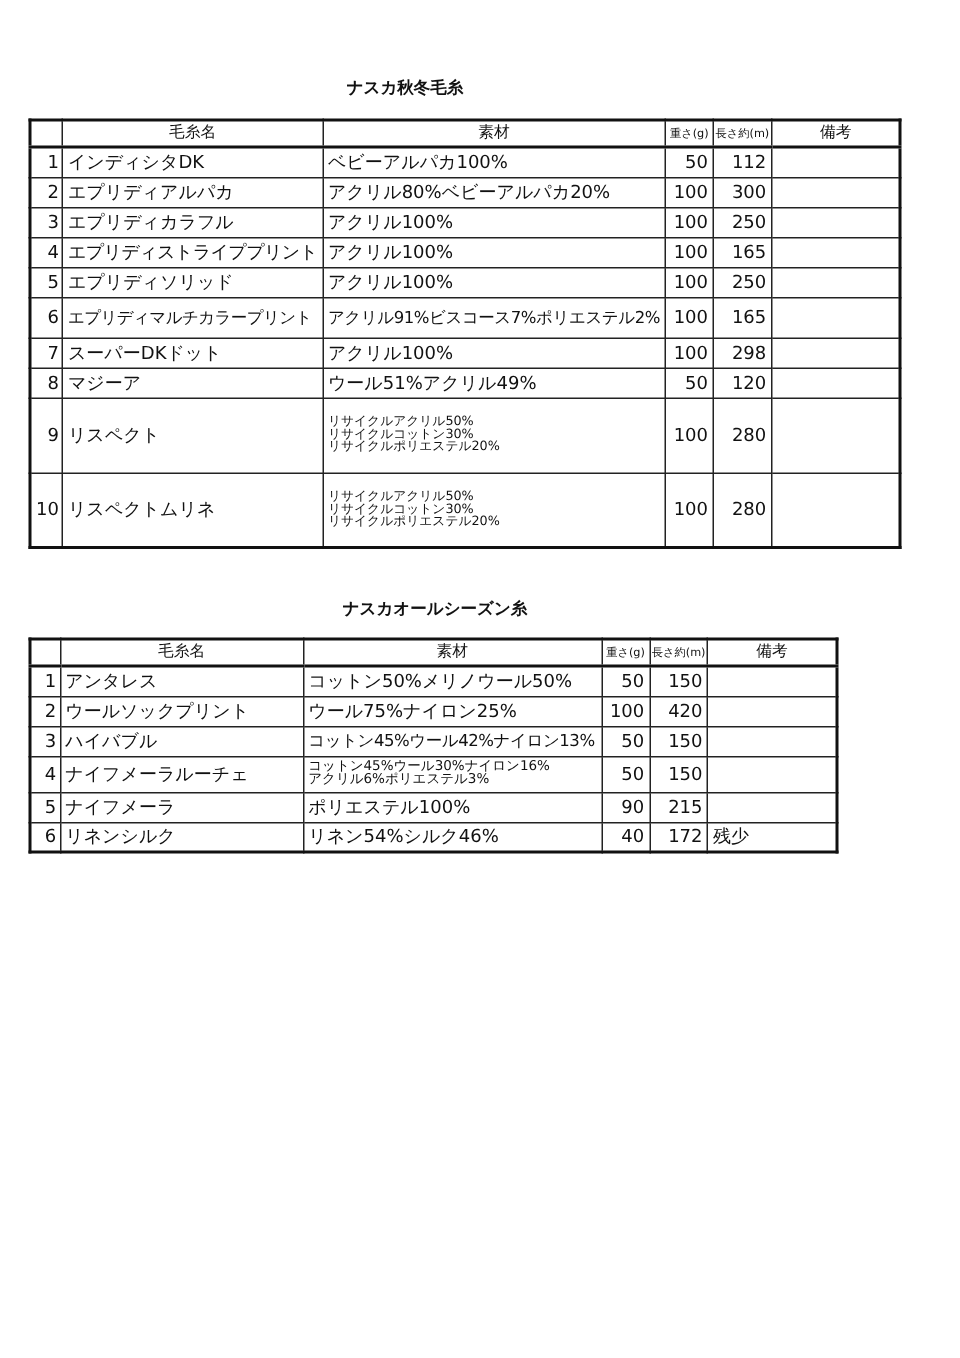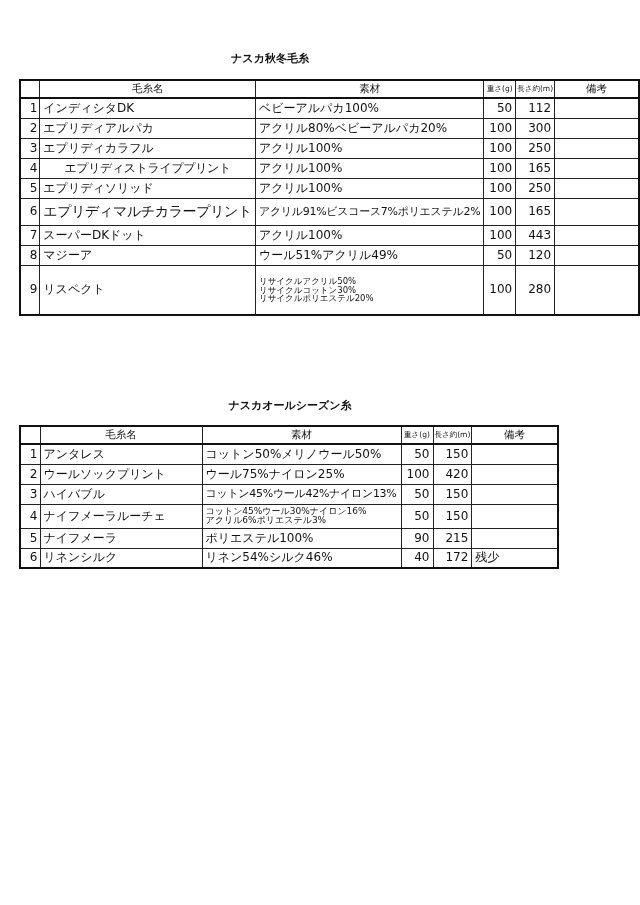--- a/index.html
+++ b/index.html
@@ -64,61 +64,73 @@
     <tr style="height:20px;">
       <td class="num">3</td>
       <td class="name">エプリディカラフル</td>
       <td class="mat">アクリル100%</td>
       <td class="w">100</td>
       <td class="l">250</td>
       <td class="note"></td>
     </tr>
     <tr style="height:20px;">
       <td class="num">4</td>
-      <td class="name" style="letter-spacing:-0.4px;text-align:center;">エプリディストライププリント</td>
+      <td class="name" style="letter-spacing:-0.4px;">エプリディストライププリント</td>
       <td class="mat">アクリル100%</td>
       <td class="w">100</td>
       <td class="l">165</td>
       <td class="note"></td>
     </tr>
     <tr style="height:20px;">
       <td class="num">5</td>
       <td class="name">エプリディソリッド</td>
       <td class="mat">アクリル100%</td>
       <td class="w">100</td>
       <td class="l">250</td>
       <td class="note"></td>
     </tr>
     <tr style="height:27px;">
       <td class="num">6</td>
-      <td class="name" style="font-size:14px;letter-spacing:-0.4px;">エプリディマルチカラープリント</td>
+      <td class="name" style="font-size:11px;letter-spacing:-0.4px;">エプリディマルチカラープリント</td>
       <td class="mat sm" style="font-size:11px;letter-spacing:-0.3px;">アクリル91%ビスコース7%ポリエステル2%</td>
       <td class="w">100</td>
       <td class="l">165</td>
       <td class="note"></td>
     </tr>
     <tr style="height:20px;">
       <td class="num">7</td>
       <td class="name">スーパーDKドット</td>
       <td class="mat">アクリル100%</td>
       <td class="w">100</td>
-      <td class="l">443</td>
+      <td class="l">298</td>
       <td class="note"></td>
     </tr>
     <tr style="height:20px;">
       <td class="num">8</td>
       <td class="name">マジーア</td>
       <td class="mat">ウール51%アクリル49%</td>
       <td class="w">50</td>
       <td class="l">120</td>
       <td class="note"></td>
     </tr>
     <tr style="height:50px;">
       <td class="num">9</td>
       <td class="name">リスペクト</td>
+      <td class="mat xs">
+        <span class="mline">リサイクルアクリル50%</span>
+        <span class="mline">リサイクルコットン30%</span>
+        <span class="mline">リサイクルポリエステル20%</span>
+      </td>
+      <td class="w">100</td>
+      <td class="l">280</td>
+      <td class="note"></td>
+    </tr>
+    <tr style="height:50px;">
+      <td class="num">10</td>
+      <td class="name">リスペクトムリネ</td>
       <td class="mat xs">
         <span class="mline">リサイクルアクリル50%</span>
         <span class="mline">リサイクルコットン30%</span>
         <span class="mline">リサイクルポリエステル20%</span>
       </td>
       <td class="w">100</td>
       <td class="l">280</td>
       <td class="note"></td>
     </tr>
   </tbody>

